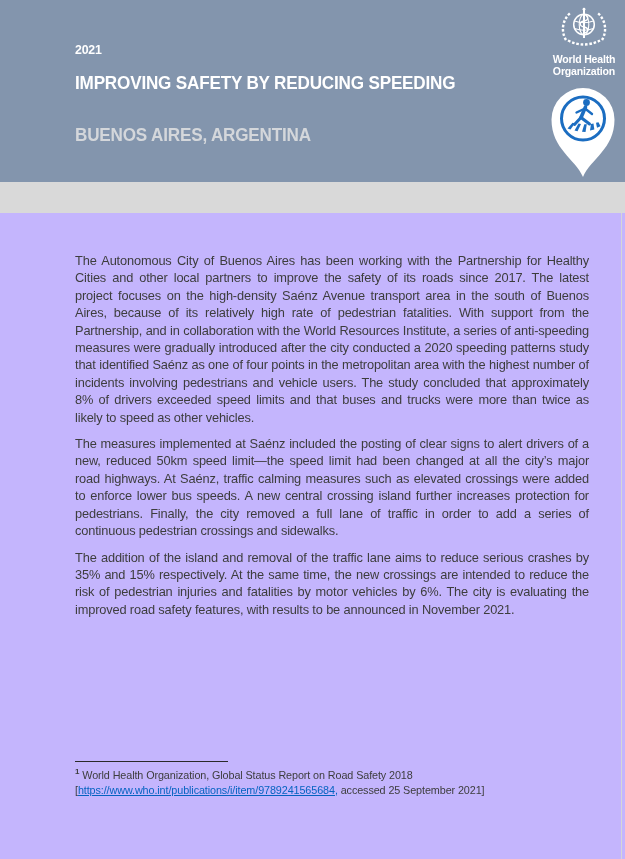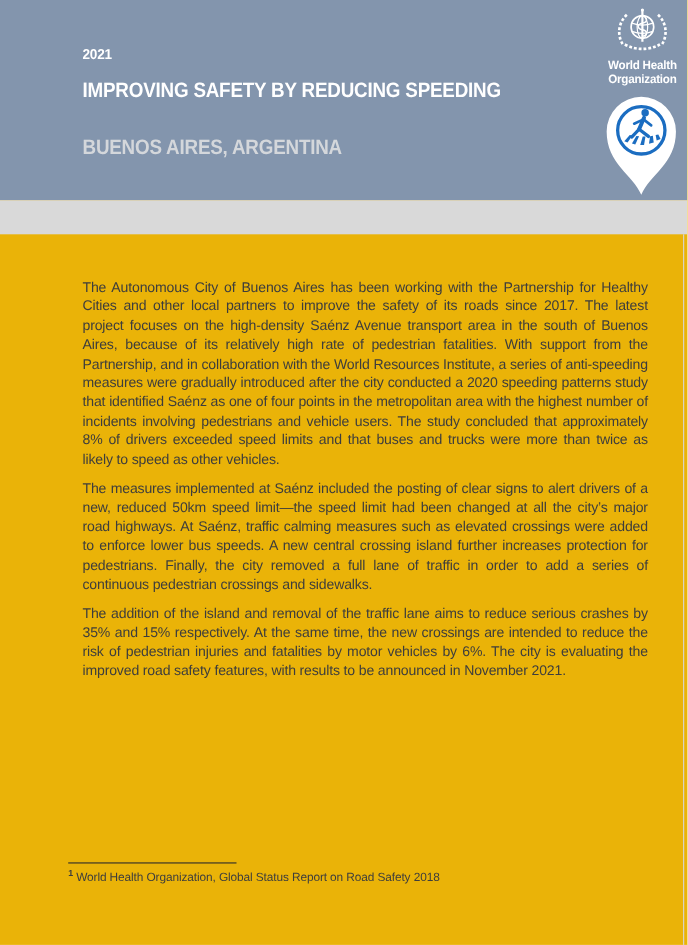--- a/index.html
+++ b/index.html
@@ -1,17 +1,17 @@
 <!DOCTYPE html>
 <html style="--header-background: #8395ad; --divider-band: #d9d9d9; --subtitle-text: #d4d7db; --body-text: #3d3d3d; --link-blue: #0563c1; --pin-blue: #1b6dc1;"><head>
 <meta charset="utf-8">
 <style>
   html,body{margin:0;padding:0;background:#fff;}
   .page{
-    position:relative;width:625px;height:859px;background:#eab308;overflow:hidden;
+    position:relative;width:625px;height:859px;background:#c4b5fd;overflow:hidden;
     font-family:"Liberation Sans",sans-serif;
   }
   
   .hero{
     position:absolute;left:0;top:0;width:625px;height:182px;
     background:var(--header-background,#8395ad);
   }
   .hero .year{
     position:absolute;left:75px;top:42px;
     color:#fff;font-size:13px;font-weight:bold;letter-spacing:-.2px;
@@ -46,22 +46,22 @@
   
   .doc-body{
     position:absolute;left:75px;top:252px;width:514px;
     color:var(--body-text,#3d3d3d);font-size:12.8px;line-height:17.4px;
     letter-spacing:-.15px;text-align:justify;
   }
   .doc-body p{margin:0 0 9px 0;}
   .doc-body sup{font-size:9px;line-height:0;}
   
   .footnote{
-    position:absolute;left:62px;top:761px;width:514px;
-    color:var(--body-text,#3d3d3d);font-size:10.8px;line-height:14.8px;letter-spacing:-.1px;margin-top:23px;
+    position:absolute;left:75px;top:761px;width:514px;
+    color:var(--body-text,#3d3d3d);font-size:10.8px;line-height:14.8px;letter-spacing:-.1px;
   }
   .fn-rule{width:153px;border-top:1.5px solid #2a2a2a;margin-bottom:6px;}
   .footnote sup{font-size:8px;font-weight:bold;line-height:0;}
   .footnote a{color:var(--link-blue,#0563c1);text-decoration:underline;}
 </style>
 </head>
 <body>
 
 <div class="page">
 
@@ -120,16 +120,17 @@
 
   <main class="doc-body">
     <p>The Autonomous City of Buenos Aires has been working with the Partnership for Healthy Cities and other local partners to improve the safety of its roads since 2017. The latest project focuses on the high-density Saénz Avenue transport area in the south of Buenos Aires, because of its relatively high rate of pedestrian fatalities. With support from the Partnership, and in collaboration with the World Resources Institute, a series of anti-speeding measures were gradually introduced after the city conducted a 2020 speeding patterns study that identified Saénz as one of four points in the metropolitan area with the highest number of incidents involving pedestrians and vehicle users. The study concluded that approximately 8% of drivers exceeded speed limits and that buses and trucks were more than twice as likely to speed as other vehicles.</p>
     <p>The measures implemented at Saénz included the posting of clear signs to alert drivers of a new, reduced 50km speed limit—the speed limit had been changed at all the city’s major road highways. At Saénz, traffic calming measures such as elevated crossings were added to enforce lower bus speeds. A new central crossing island further increases protection for pedestrians. Finally, the city removed a full lane of traffic in order to add a series of continuous pedestrian crossings and sidewalks.</p>
     <p>The addition of the island and removal of the traffic lane aims to reduce serious crashes by 35% and 15% respectively. At the same time, the new crossings are intended to reduce the risk of pedestrian injuries and fatalities by motor vehicles by 6%. The city is evaluating the improved road safety features, with results to be announced in November 2021.</p>
   </main>
 
   <footer class="footnote">
     <div class="fn-rule"></div>
     <div><sup>1</sup><span> World Health Organization, Global Status Report on Road Safety 2018</span></div>
+    <div><span>[</span><a href="#">https://www.who.int/publications/i/item/9789241565684,</a><span> accessed 25 September 2021]</span></div>
   </footer>
 
   <div class="page-edge"></div>
 </div>
 
 </body></html>

